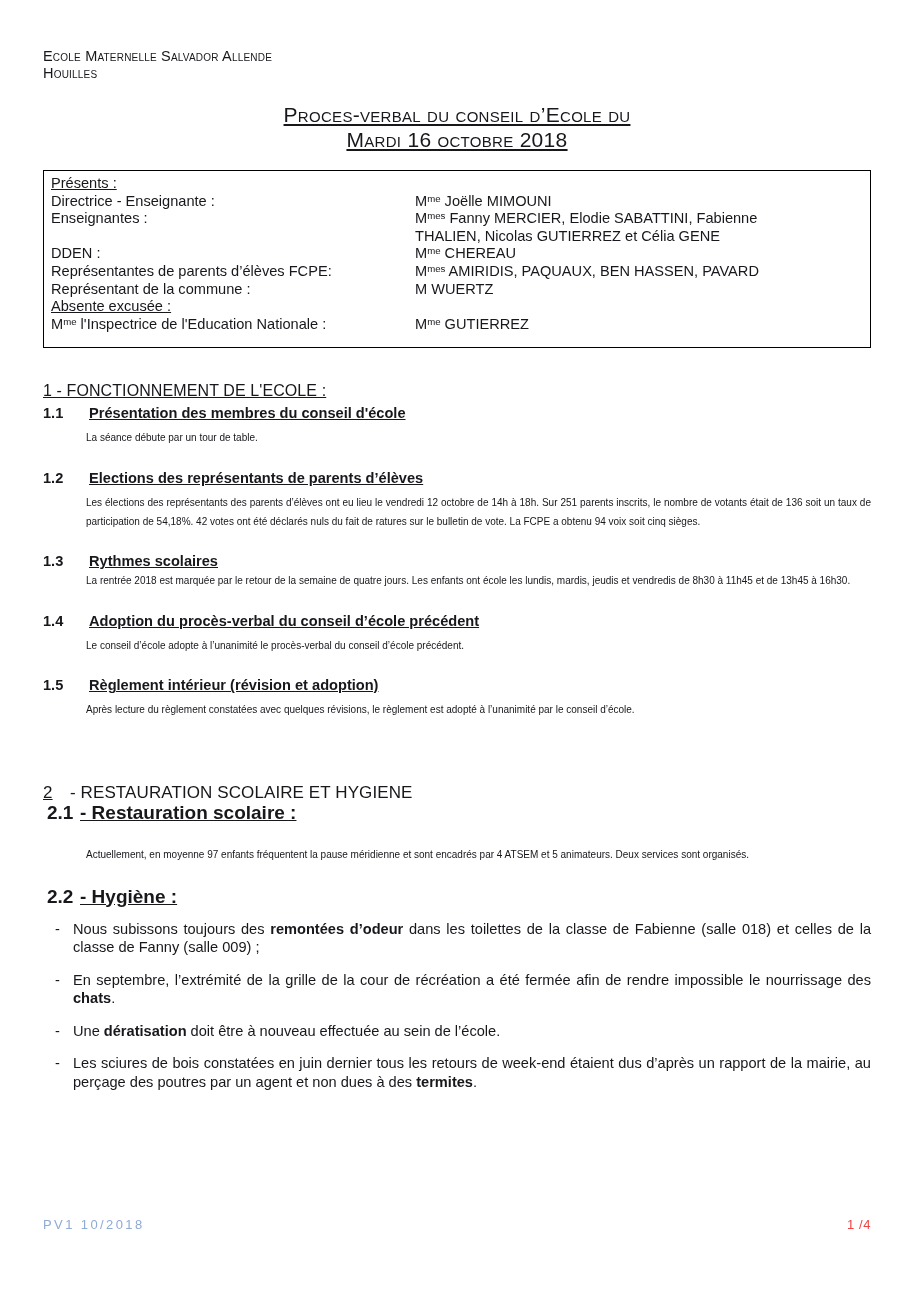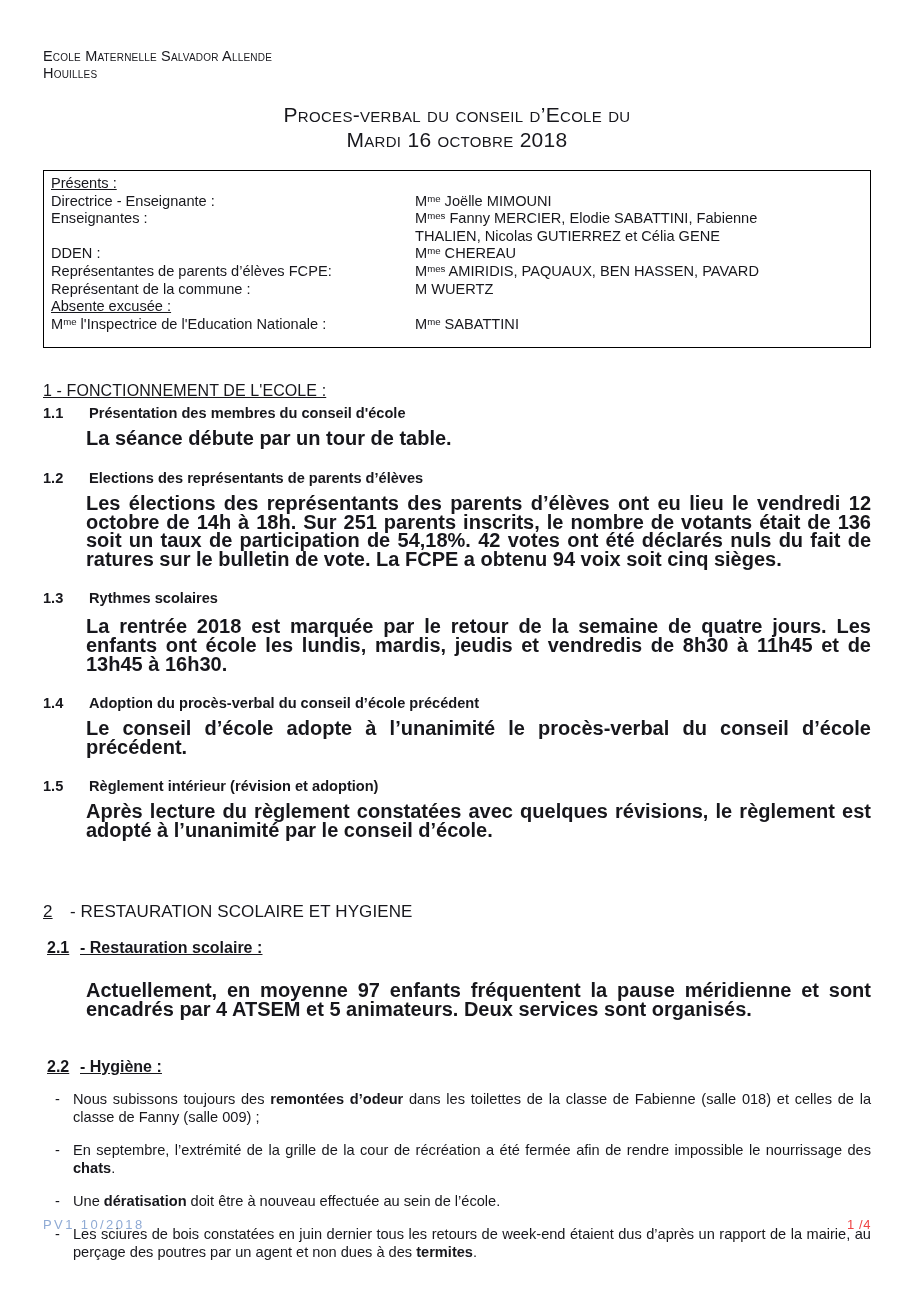--- a/index.html
+++ b/index.html
@@ -34,20 +34,21 @@
   .letterhead div { white-space: nowrap; }
 
   
   .doc-title {
     margin-top: 21px;
     text-align: center;
     font-variant: small-caps;
     font-size: 21px;
     line-height: 25px;
     letter-spacing: 0.3px;
+    text-decoration: underline;
   }
   .doc-title .line2 { display: block; }
 
   
   .attendees-box {
     margin-top: 18px;
     border: 1.3px solid #000000;
     box-sizing: border-box;
     padding: 4px 6px 14px 7px;
     font-size: 14.6px;
@@ -85,56 +86,54 @@
     display: flex;
     font-size: 14.6px;
     font-weight: bold;
     line-height: 18px;
     margin-top: 3px;
   }
   .sub .num {
     flex: 0 0 auto;
     width: 46px;
   }
-  .sub .txt { }
+  .sub .txt { text-decoration: underline; }
 
   p.body {
     margin: 7px 0 0 0;
     padding-left: 43px;
-    font-size: 20px;
+    font-size: 10px;
     line-height: 18.6px;
     text-align: justify;
-    font-weight: bold;
-  }
-  p.body.tight { margin-top: 10px; }
+  }
+  p.body.tight { margin-top: 2px; }
 
   .gap-lg { height: 18px; }
 
   
   .sec2-head {
     display: flex;
     font-size: 17px;
     line-height: 21px;
     letter-spacing: 0.1px;
   }
   .sec2-head .num2 {
     flex: 0 0 auto;
     width: 27px;
     text-decoration: underline;
   }
   .sec2-head .txt2 { }
 
   .sub2 {
     display: flex;
-    font-size: 16px;
+    font-size: 19px;
     font-weight: bold;
     line-height: 18px;
-    margin-top: 17px;
+    margin-top: 1px;
     padding-left: 4px;
-    text-decoration: underline;
   }
   .sub2 .num { flex: 0 0 auto; width: 33px; }
   .sub2 .txt { text-decoration: underline; }
 
   
   .bullet {
     display: flex;
     margin-top: 14px;
     font-size: 14.6px;
     line-height: 18.6px;
@@ -222,21 +221,21 @@
       <div class="att-value"><span>M</span><span> WUERTZ</span></div>
     </div>
 
     <div class="att-row">
       <div class="att-label"><span class="u">Absente excusée :</span></div>
       <div class="att-value"></div>
     </div>
 
     <div class="att-row">
       <div class="att-label"><span>M</span><sup>me</sup><span> l'Inspectrice de l'Education Nationale :</span></div>
-      <div class="att-value"><span>M</span><sup>me</sup><span> SABATTINI</span></div>
+      <div class="att-value"><span>M</span><sup>me</sup><span> GUTIERREZ</span></div>
     </div>
   </div>
 
   <div class="section-wrap">
     <h1 class="sec"><span class="u">1 - FONCTIONNEMENT DE L'ECOLE :</span></h1>
 
     <div class="sub">
       <span class="num">1.1</span>
       <span class="txt">Présentation des membres du conseil d'école</span>
     </div>

